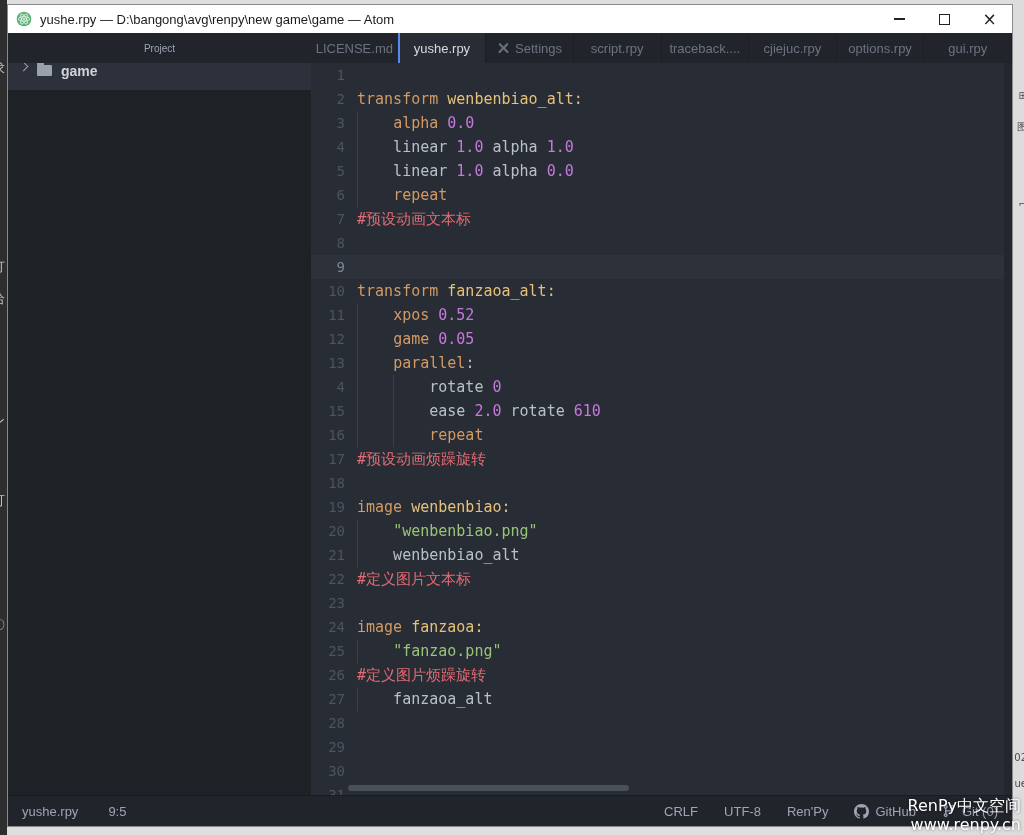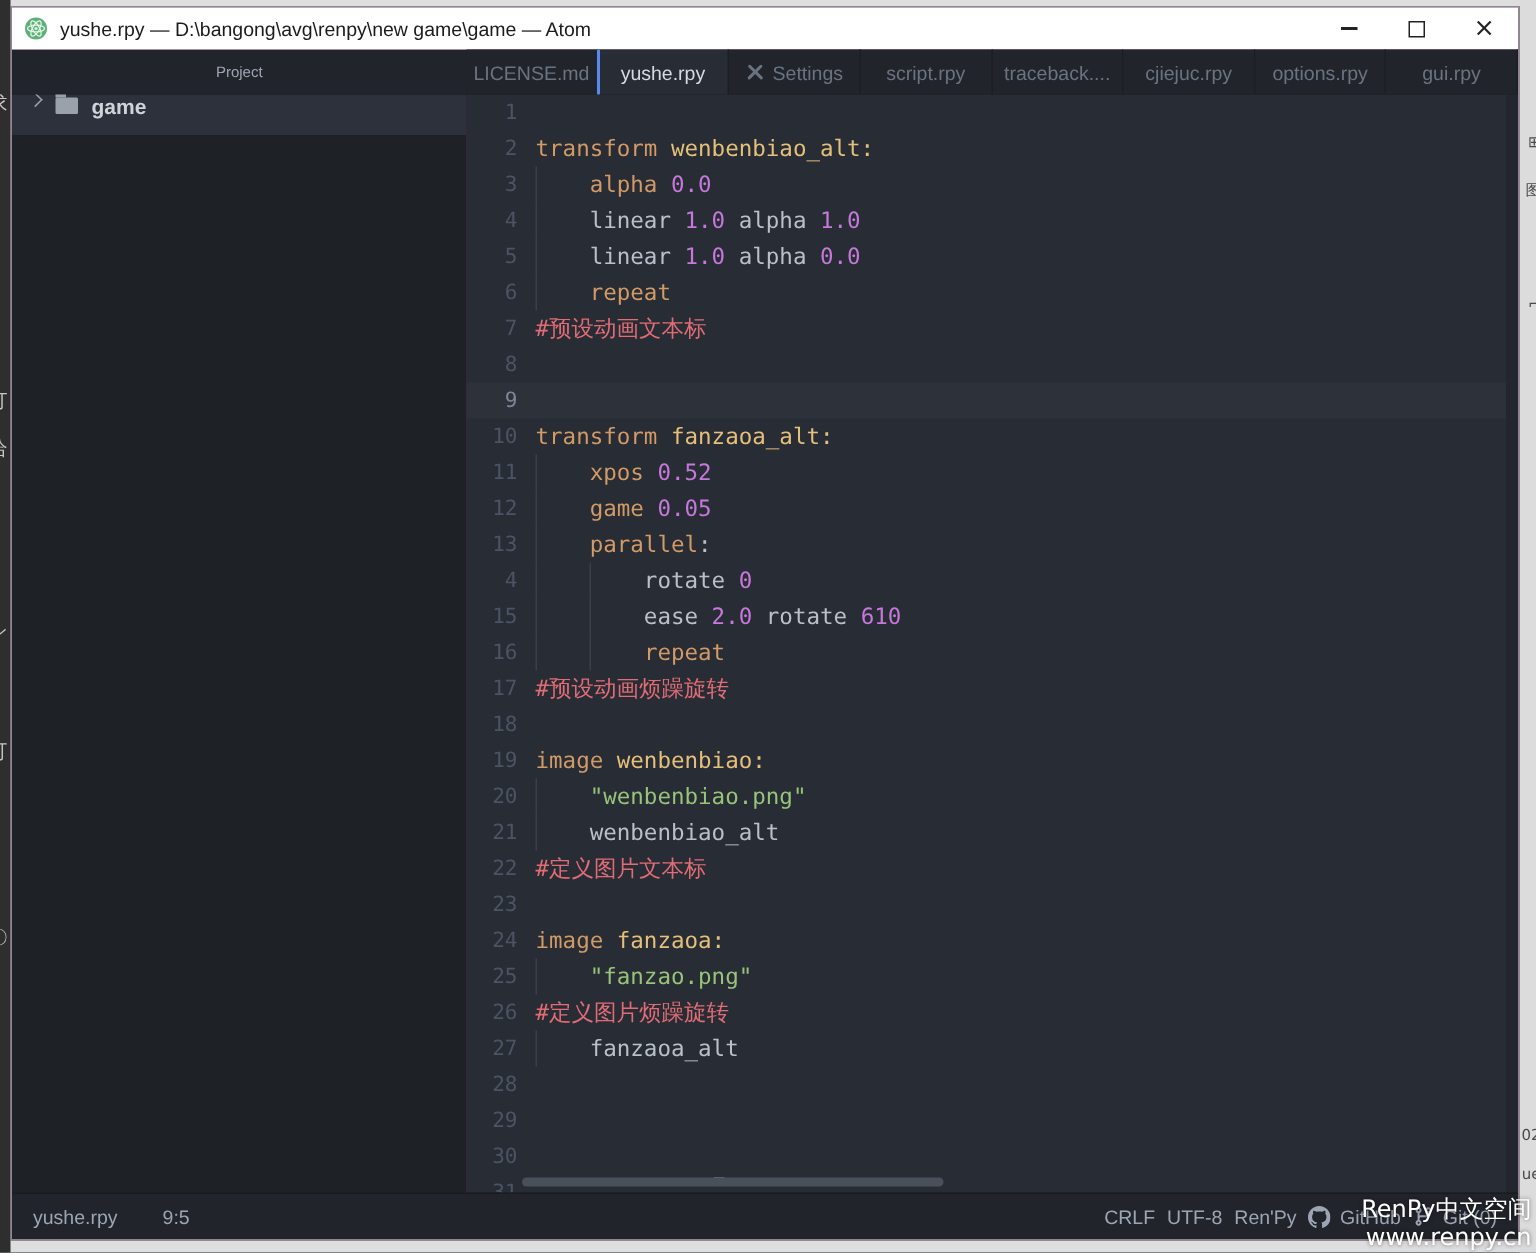--- a/index.html
+++ b/index.html
@@ -66,21 +66,21 @@
   .tok-c{color:var(--comment,#e06c75)}
   .tok-p{color:var(--plain,#b9c0cb)}
   .vscroll{position:absolute;right:0;top:0;bottom:0;width:8px;background:#23262c}
   .hscroll-thumb{position:absolute;left:37px;bottom:5px;width:281px;height:6px;border-radius:3px;background:#4a505a}
   .scroll-marker{position:absolute;left:165px;top:722px;width:7px;height:2px;background:#95c085}
 
   
   .statusbar{position:absolute;left:0;right:0;bottom:0;height:30px;background:#21252b;border-top:1px solid #181b20;
              display:flex;align-items:center;color:#9da5b4;font-size:13px}
   .sb-left{display:flex;align-items:center;gap:30px;margin-left:14px}
-  .sb-right{display:flex;align-items:center;gap:8px;margin-left:auto;margin-right:14px}
+  .sb-right{display:flex;align-items:center;gap:26px;margin-left:auto;margin-right:14px}
   .status-item{display:flex;align-items:center;gap:6px;white-space:nowrap}
   .status-item svg{display:block}
 
   
   .watermark{position:absolute;right:3px;bottom:1px;z-index:5;text-align:right;color:#ffffff;
              font-size:16px;line-height:19px;font-family:"DejaVu Sans",sans-serif;
              text-shadow:0 0 3px rgba(0,0,0,.55)}
 </style>
 </head>
 <body>

